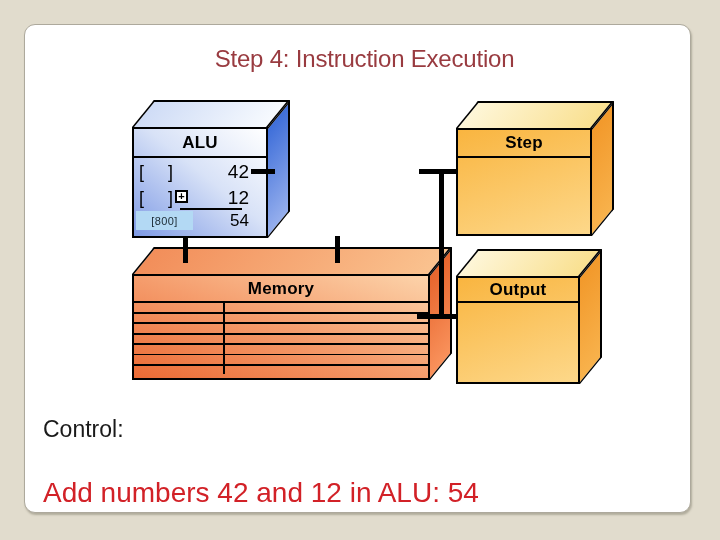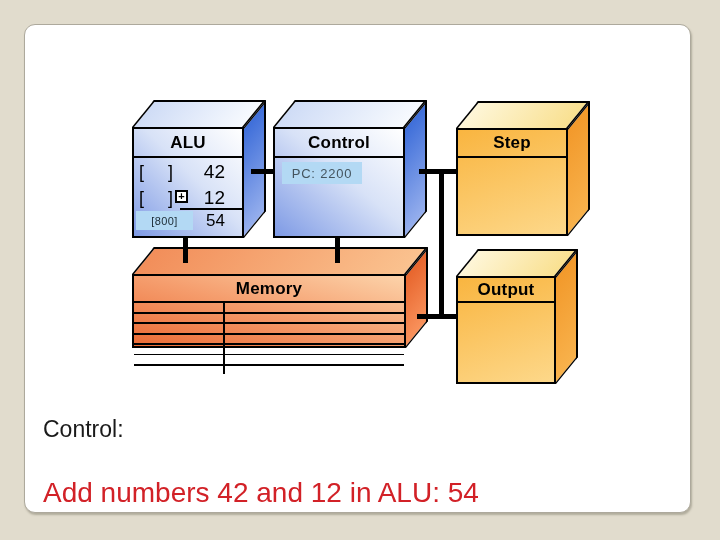--- a/index.html
+++ b/index.html
@@ -13,21 +13,21 @@
     position:absolute;left:24px;top:24px;width:665px;height:487px;
     background:#ffffff;border:1px solid #ADA99C;border-radius:11px;
     box-shadow:1px 2px 2px rgba(90,85,70,.35);
   }
   .slide-title{
     position:absolute;top:20px;left:0;width:100%;text-align:center;
     font-size:24px;color:#993B40;letter-spacing:-0.2px;text-indent:14px;
   }
 
   
-  .box3d{position:absolute;}
+  .box3d{position:absolute;padding-left:24px;}
   .face{position:absolute;box-sizing:border-box;border:2px solid #000;}
   .face-front{left:0;top:0;width:100%;height:100%;z-index:2;}
   .face-top{
     left:0;top:-27px;width:100%;height:27px;
     transform:skewX(-39.2deg);transform-origin:0 100%;
     border-bottom:none;z-index:1;
   }
   .face-side{
     left:100%;top:0;width:22px;height:100%;
     transform:skewY(-50.8deg);transform-origin:0 0;
@@ -52,21 +52,21 @@
 
   
   .mem .face-front{background:linear-gradient(to top right,#EB6B35 0%,#F59D6D 50%,#FCD3AA 100%);}
   .mem .face-top{background:linear-gradient(to right,#F28E5A,#FAC28F);}
   .mem .face-side{background:linear-gradient(to bottom,#E7652D,#F9925C);}
 
   
   .b-alu{left:107px;top:102px;width:112px;height:111px;}
   .b-control{left:248px;top:102px;width:132px;height:111px;}
   .b-input{left:431px;top:103px;width:112px;height:108px;}
-  .b-memory{left:107px;top:249px;width:274px;height:74px;}
+  .b-memory{left:107px;top:249px;width:274px;height:106px;}
   .b-output{left:431px;top:251px;width:100px;height:108px;}
   .b-alu .band,.b-control .band{height:27px;}
   .b-input .band{height:26px;}
   .b-output .band{height:23px;}
   .b-memory .band{height:25px;}
 
   
   .alu-row{position:absolute;left:0;width:100%;height:20px;}
   .alu-r1{top:33px;} .alu-r2{top:59px;}
   .bk{position:absolute;top:0;font-size:18px;line-height:20px;color:#000;}
@@ -110,20 +110,21 @@
 
   
   .execute-label{position:absolute;left:18px;top:391px;font-size:23px;color:#1A1A1A;}
   .result-line{position:absolute;left:18px;top:452px;font-size:28px;color:#D22127;}
 </style>
 </head>
 <body>
 
 <div class="slide">
 
+  <div class="slide-title">Step 4: Instruction Execution</div>
 
   <div class="box3d blue b-alu">
     <div class="face face-top"></div>
     <div class="face face-side"></div>
     <div class="face face-front">
       <div class="band">ALU</div>
       <div class="alu-row alu-r1">
         <span class="bk bo">[</span>
         <span class="bk bc">]</span>
         <span class="regval">42</span>
@@ -133,28 +134,20 @@
         <span class="bk bc">]</span>
         <span class="regval">12</span>
       </div>
       <div class="plusbox">+</div>
       <div class="sumline"></div>
       <div class="addrbox">[800]</div>
       <div class="alu-r3val">54</div>
     </div>
   </div>
 
-  <div class="box3d blue b-control">
-    <div class="face face-top"></div>
-    <div class="face face-side"></div>
-    <div class="face face-front">
-      <div class="band">Control</div>
-      <div class="pcbox">PC: 2200</div>
-    </div>
-  </div>
 
   <div class="box3d orange b-input">
     <div class="face face-top"></div>
     <div class="face face-side"></div>
     <div class="face face-front">
       <div class="band">Step</div>
     </div>
   </div>
 
   <div class="box3d mem b-memory">

